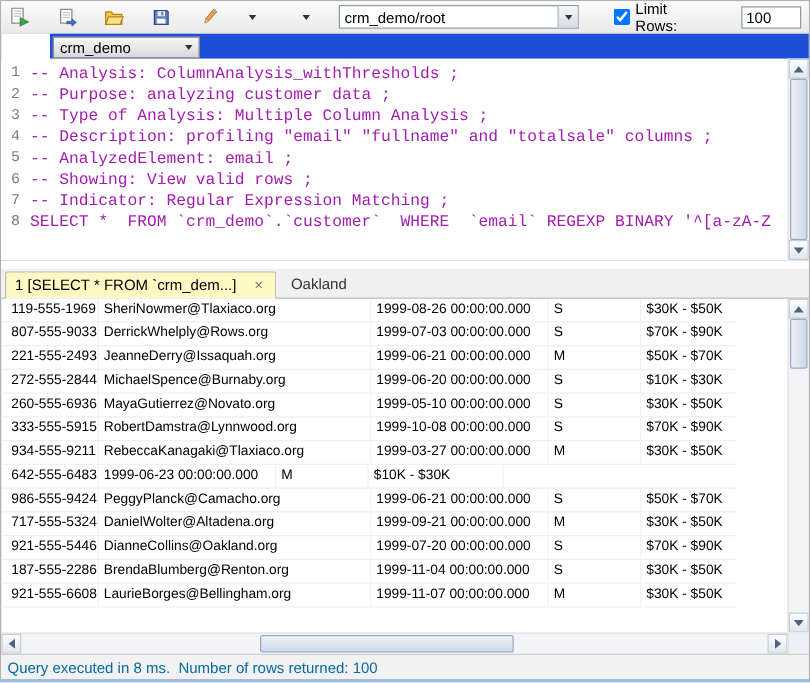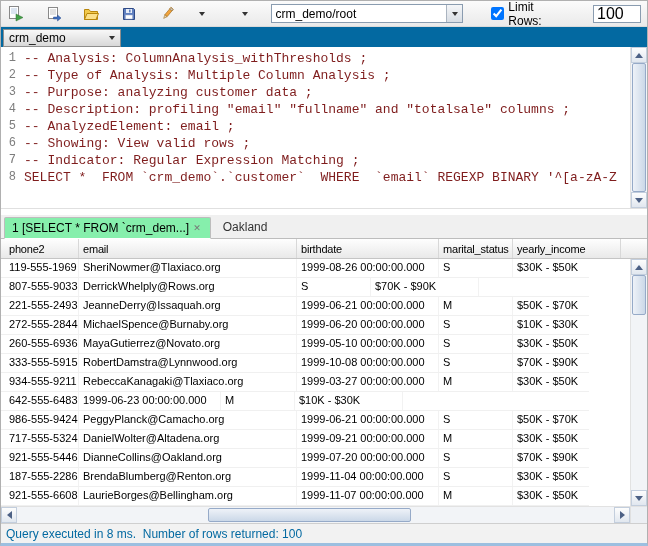--- a/index.html
+++ b/index.html
@@ -16,34 +16,34 @@
   .chev { width:0; height:0; border-left:3px solid transparent; border-right:3px solid transparent;
           border-top:4px solid #333; margin:0 3px; cursor:pointer; }
   .chev.far { margin-left:14px; }
   .combo { margin-left:auto; width:196px; height:19px; border:1px solid #8a9cb0; background:#fff;
            display:flex; align-items:center; font-size:12px; cursor:default; }
   .combo-label { flex:1; padding:0 4px; white-space:nowrap; overflow:hidden; }
   .combo-btn { width:16px; height:100%; border-left:1px solid #aab4c0; background:linear-gradient(#f4f6f8,#d8dde4);
                display:flex; align-items:center; justify-content:center; cursor:pointer; }
   .limit { display:flex; align-items:center; gap:4px; font-size:12px; margin-left:8px; }
   .limit input { width:13px; height:13px; }
-  .limit-val { width:48px; height:18px; border:1px solid #8a9cb0; font-size:16px; padding:1px 3px;
+  .limit-val { width:48px; height:18px; border:1px solid #8a9cb0; font-size:12px; padding:1px 3px;
                font-family:"Liberation Sans",sans-serif; margin-left:4px; }
 
   
-  .subtab-row { height:20px; flex:0 0 20px; background:#0369a1; display:flex; align-items:center; padding:1px 0 0 2px; }
+  .subtab-row { height:20px; flex:0 0 20px; background:#1d4ed8; display:flex; align-items:center; padding:1px 0 0 2px;margin-left:39px; }
   .editor-combo { height:18px; width:118px; background:linear-gradient(#f8f8f8,#d8d8d8); border:1px solid #8e8e8e;
                   display:flex; align-items:center; justify-content:space-between; font-size:12px; padding:0 5px; cursor:pointer; }
 
   
   .editor-wrap { height:162px; flex:0 0 162px; display:flex; background:#fff; border-bottom:1px solid #e0e0e0; }
   .gutter { width:18px; padding:3px 3px 0 0; text-align:right; color:#7d7d7d;
             font-family:"Liberation Mono", monospace; font-size:12px; line-height:17px; }
   .code { flex:1; padding:3px 0 0 5px; font-family:"Liberation Mono", monospace; font-size:13px;
-          line-height:17px; color:#7f1d1d; overflow:hidden; cursor:text; }
+          line-height:17px; color:#a21caf; overflow:hidden; cursor:text; }
   .cl { white-space:pre; }
 
   
   .vscroll { width:17px; flex:0 0 17px; display:flex; flex-direction:column; background:#f2f4f7; border-left:1px solid #e2e2e2; }
   .sb-btn { height:16px; flex:0 0 16px; background:linear-gradient(#fdfdfd,#e1e7ef); border:1px solid #c3cedd;
             display:flex; align-items:center; justify-content:center; cursor:pointer; }
   .sb-track { flex:1; position:relative; }
   .sb-thumb { position:absolute; left:1px; right:1px; background:linear-gradient(90deg,#eef2f8,#cbd8e8);
               border:1px solid #96aac8; border-radius:2px; cursor:pointer; }
   .sb-thumb.full { top:0; bottom:0; }
@@ -54,22 +54,22 @@
   .arr.down.small { border-left:3px solid transparent; border-right:3px solid transparent; border-top:4px solid #333; }
   .arr.left  { border-top:4px solid transparent; border-bottom:4px solid transparent; border-right:5px solid #4d6185; }
   .arr.right { border-top:4px solid transparent; border-bottom:4px solid transparent; border-left:5px solid #4d6185; }
 
   .gap { height:6px; flex:0 0 6px; background:#fff; }
 
   
   .tabbar { height:24px; flex:0 0 24px; background:#f0f0f0; border-bottom:1px solid #bdbdbd;
             display:flex; align-items:flex-end; padding-left:3px; }
   .rtab { height:22px; display:flex; align-items:center; font-size:12px; padding:0 7px; cursor:pointer; white-space:nowrap; }
-  .rtab.active { background:#86efac; border:1px solid #bdbdbd; border-bottom:1px solid #fff;
-                 margin-bottom:-1px; border-radius:2px 2px 0 0; gap:2px; }
+  .rtab.active { background:#fef9c3; border:1px solid #bdbdbd; border-bottom:1px solid #fff;
+                 margin-bottom:-1px; border-radius:2px 2px 0 0; gap:12px; }
   .rtab.inactive { color:#333; padding:0 12px; }
   .tab-close { font-size:9px; color:#777; line-height:1; padding:1px 2px; cursor:pointer; }
 
   
   .thead { height:20px; flex:0 0 20px; display:flex; background:linear-gradient(#fefefe,#e9e9e9);
            border-bottom:1px solid #c5c5c5; overflow:hidden; }
   .th { font-size:11px; padding:0 4px; border-right:1px solid #d8d8d8; display:flex; align-items:center;
         white-space:nowrap; overflow:hidden; letter-spacing:-0.2px; cursor:pointer; }
   .tbody { flex:1; display:flex; overflow:hidden;gap:41px; }
   .rows { flex:1; overflow:hidden; }
@@ -171,22 +171,22 @@
         <div class="ln">2</div>
         <div class="ln">3</div>
         <div class="ln">4</div>
         <div class="ln">5</div>
         <div class="ln">6</div>
         <div class="ln">7</div>
         <div class="ln">8</div>
       </div>
     <div class="code">
         <div class="cl">-- Analysis: ColumnAnalysis_withThresholds ;</div>
+        <div class="cl">-- Purpose: analyzing customer data ;</div>
         <div class="cl">-- Type of Analysis: Multiple Column Analysis ;</div>
-        <div class="cl">-- Purpose: analyzing customer data ;</div>
         <div class="cl">-- Description: profiling "email" "fullname" and "totalsale" columns ;</div>
         <div class="cl">-- AnalyzedElement: email ;</div>
         <div class="cl">-- Showing: View valid rows ;</div>
         <div class="cl">-- Indicator: Regular Expression Matching ;</div>
         <div class="cl">SELECT *  FROM `crm_demo`.`customer`  WHERE  `email` REGEXP BINARY '^[a-zA-Z</div>
       </div>
     <div class="vscroll">
       <div class="sb-btn">
           <span class="arr up"></span>
         </div>
@@ -204,39 +204,33 @@
   <div class="tabbar">
     <div class="rtab active">
       <span>1 [SELECT * FROM `crm_dem...]</span>
       <span class="tab-close">✕</span>
     </div>
     <div class="rtab inactive">
       <span>Oakland</span>
     </div>
   </div>
 
-  <div class="thead">
-      <div class="th c0">phone2</div>
-      <div class="th c1">email</div>
-      <div class="th c2">birthdate</div>
-      <div class="th c3">marital_status</div>
-      <div class="th c4">yearly_income</div>
-    </div>
   <div class="tbody">
     <div class="rows">
         <div class="tr">
           <div class="td c0">119-555-1969</div>
           <div class="td c1">SheriNowmer@Tlaxiaco.org</div>
           <div class="td c2">1999-08-26 00:00:00.000</div>
           <div class="td c3">S</div>
           <div class="td c4">$30K - $50K</div>
         </div>
         <div class="tr">
           <div class="td c0">807-555-9033</div>
           <div class="td c1">DerrickWhelply@Rows.org</div>
+          <div class="td c2">1999-07-03 00:00:00.000</div>
           <div class="td c3">S</div>
           <div class="td c4">$70K - $90K</div>
         </div>
         <div class="tr">
           <div class="td c0">221-555-2493</div>
           <div class="td c1">JeanneDerry@Issaquah.org</div>
           <div class="td c2">1999-06-21 00:00:00.000</div>
           <div class="td c3">M</div>
           <div class="td c4">$50K - $70K</div>
         </div>

